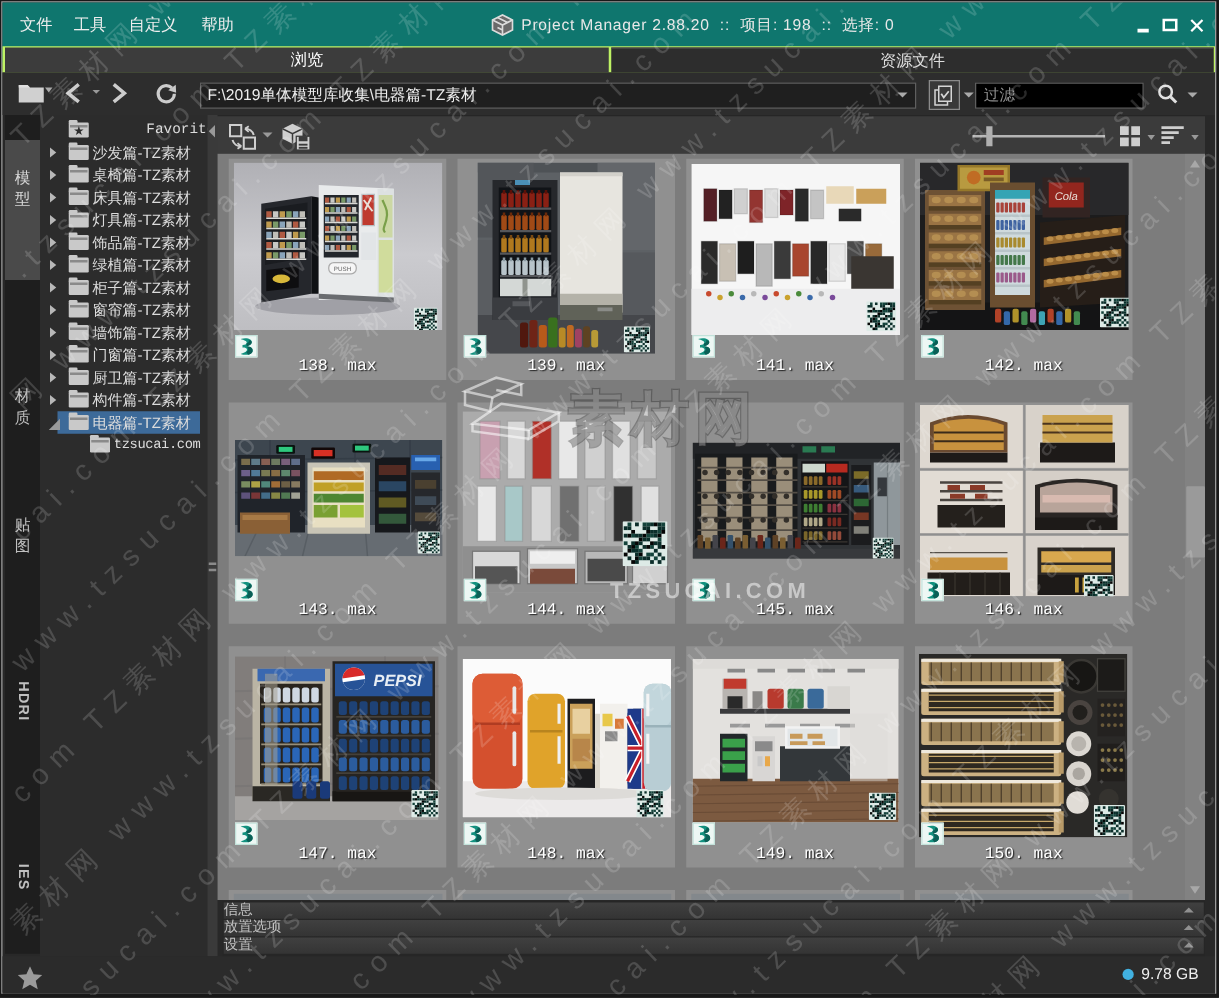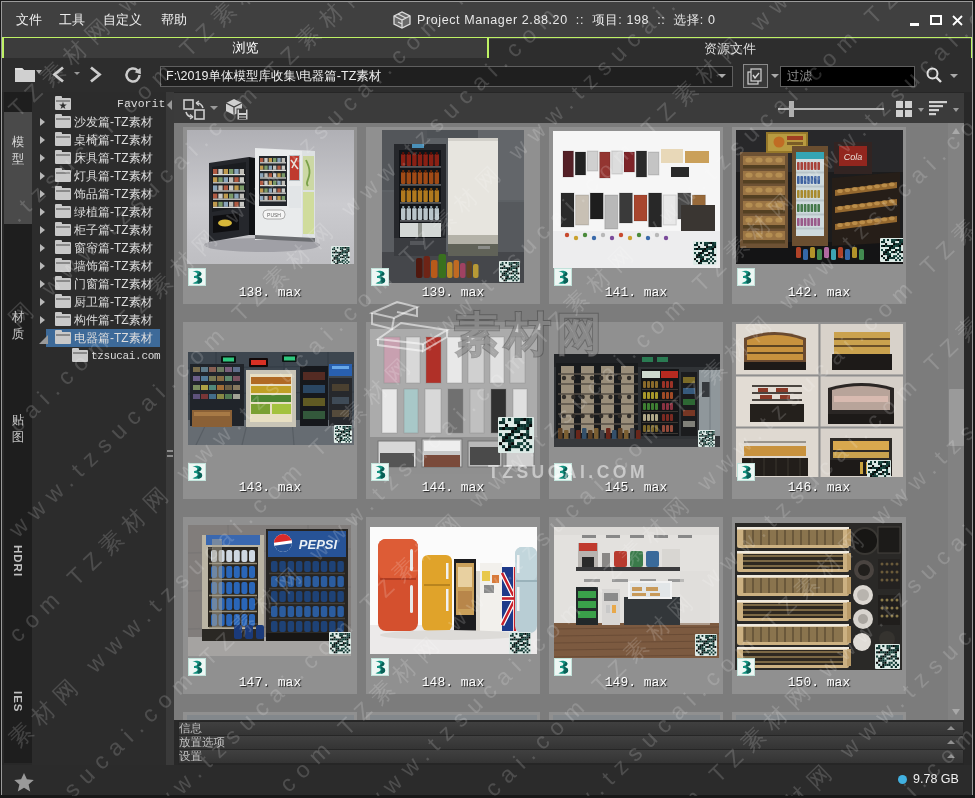--- a/index.html
+++ b/index.html
@@ -1,20 +1,20 @@
 <!DOCTYPE html>
 <html><head><meta charset="utf-8">
 <style>
 html,body{margin:0;padding:0;width:975px;height:798px;overflow:hidden;background:#181818;}
 *{box-sizing:border-box;font-family:"Liberation Sans",sans-serif;}
 #win{position:absolute;left:0;top:0;width:975px;height:798px;background:#181818;}
 #frame{position:absolute;left:1px;top:1px;width:972px;height:794px;border:1px solid #9b9b9b;background:#282828;}
 .abs{position:absolute;}
 
-#titlebar{position:absolute;left:0;top:0;width:970px;height:48px;background:#404040;color:#e6e6e6;}
+#titlebar{position:absolute;left:0;top:0;width:970px;height:48px;background:#0f766e;color:#e6e6e6;}
 .menu{position:absolute;top:9px;font-size:13px;color:#eee;}
 #title{position:absolute;top:10px;left:415px;font-size:12.5px;color:#e8e8e8;letter-spacing:0.6px;white-space:pre;}
 
 #tabrow{position:absolute;left:0;top:35px;width:970px;height:21px;background:#bef264;}
 #tab1{position:absolute;left:2px;top:1px;width:483px;height:20px;background:#3c3c3c;color:#fff;font-size:13px;text-align:center;line-height:20px;}
 #tab2{position:absolute;left:487px;top:1px;width:482px;height:20px;background:#2d2d2d;color:#ddd;font-size:13px;text-align:center;line-height:20px;border-top:1px solid #4a4a4a;}
 
 #toolbar1{position:absolute;left:0;top:56px;width:970px;height:34px;background:#2d2d2d;}
 #pathfield{position:absolute;left:158px;top:8px;width:573px;height:21px;background:#1f1f1f;border:1px solid #5f5f5f;color:#eee;font-size:12.5px;line-height:19px;padding-left:5px;}
 #filterfield{position:absolute;left:778px;top:8px;width:135px;height:21px;background:#000000;border:1px solid #5f5f5f;color:#909090;font-size:12.5px;line-height:19px;padding-left:6px;}

